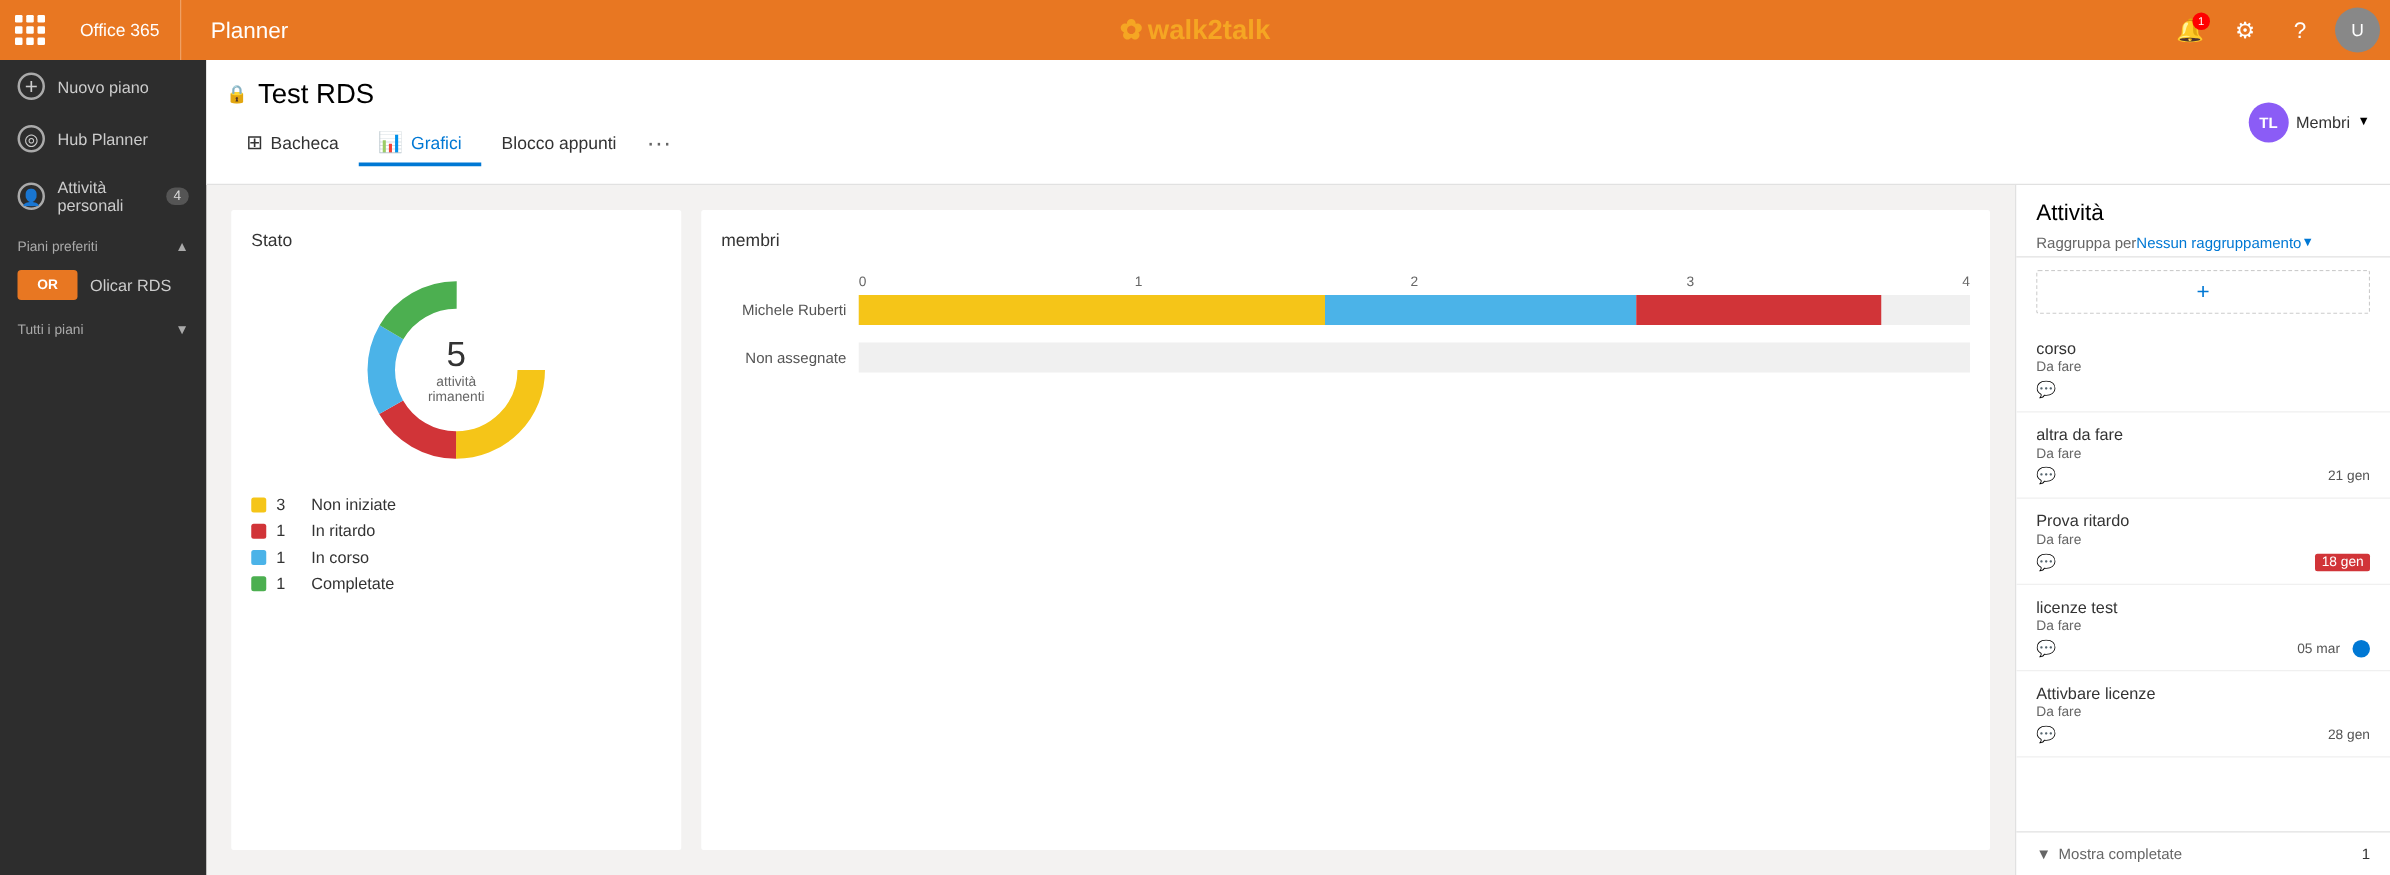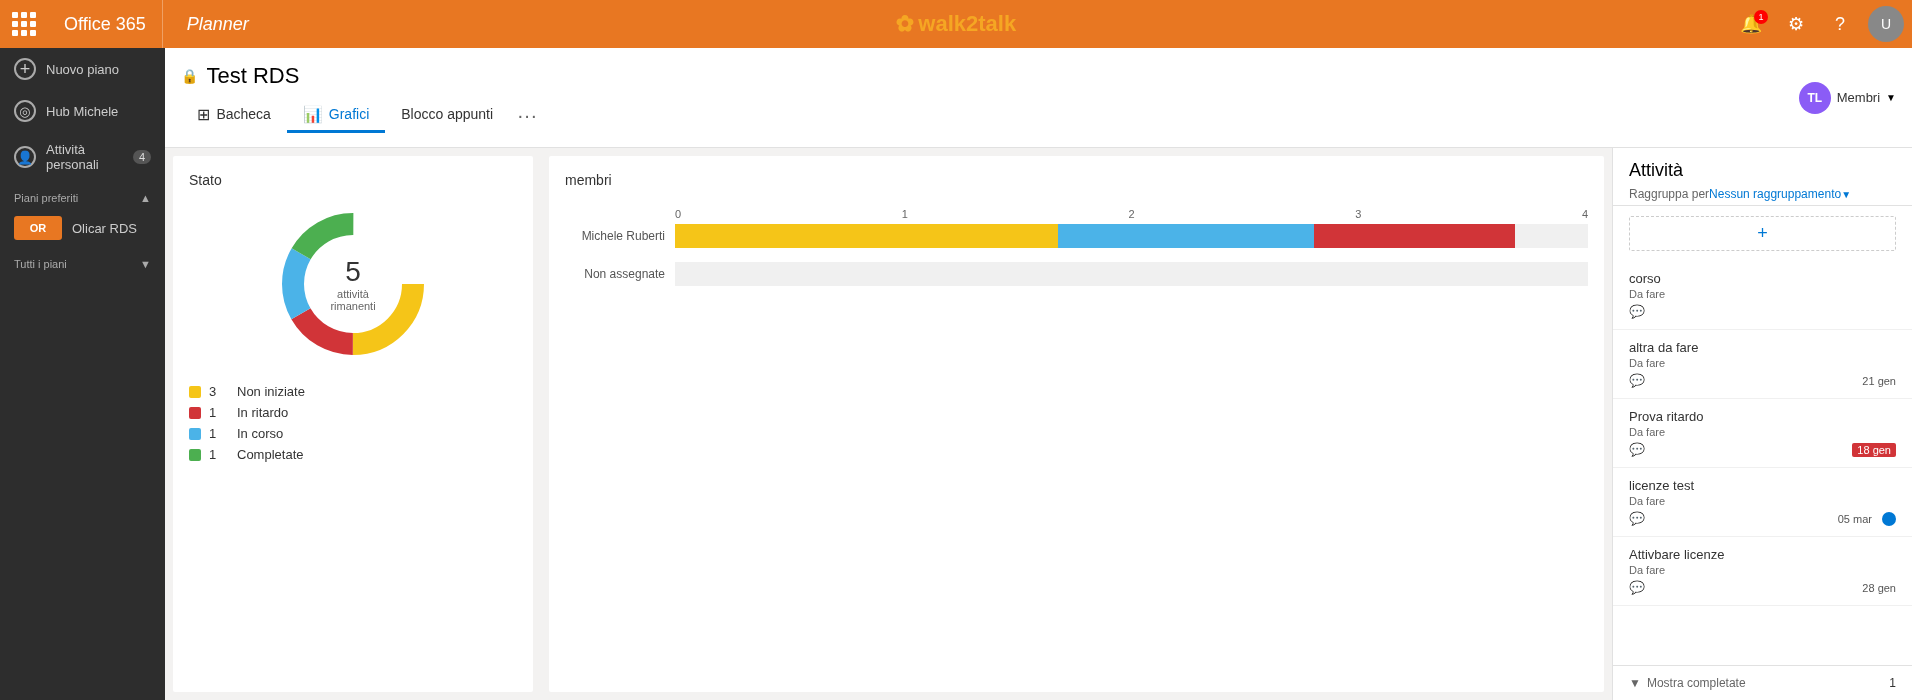--- a/index.html
+++ b/index.html
@@ -10,26 +10,26 @@
       display: flex; align-items: center; height: 48px;
       background: #e87722; color: white; position: relative; z-index: 10;
     }
     .top-bar-waffle {
       width: 48px; height: 48px; display: flex; align-items: center; justify-content: center;
       cursor: pointer; flex-shrink: 0;
     }
     .waffle-grid { display: grid; grid-template-columns: repeat(3,6px); gap: 3px; }
     .waffle-dot { width: 6px; height: 6px; background: white; border-radius: 1px; }
     .top-bar-office365 {
-      font-size: 18px; font-weight: 300; padding: 0 16px; cursor: pointer; white-space: nowrap;
+      font-size: 14px; font-weight: 300; padding: 0 16px; cursor: pointer; white-space: nowrap;
       border-right: 1px solid rgba(255,255,255,0.3); height: 100%; display: flex; align-items: center;
     }
     .top-bar-planner {
       font-size: 18px; font-weight: 300; padding: 0 24px; cursor: pointer; white-space: nowrap;
-      height: 100%; display: flex; align-items: center; font-style: italic;
+      height: 100%; display: flex; align-items: center;
     }
     .top-bar-logo {
       position: absolute; left: 50%; transform: translateX(-50%);
       display: flex; align-items: center; color: white; font-size: 22px; font-weight: bold;
     }
     .top-bar-logo span { color: #f5a623; }
     .top-bar-logo .logo-icon { margin-right: 4px; }
     .top-bar-right {
       margin-left: auto; display: flex; align-items: center; gap: 4px; padding-right: 8px;
     }
@@ -111,21 +111,21 @@
       display: flex; align-items: center; justify-content: center;
       color: white; font-size: 12px; font-weight: bold;
     }
     .members-label { font-size: 13px; color: #333; }
     .more-btn { font-size: 20px; cursor: pointer; color: #666; padding: 4px 8px; }
 
     
     .content-area { flex: 1; display: flex; overflow: hidden; }
 
     
-    .charts-area { flex: 1; padding: 8px; overflow-y: auto; display: flex; gap: 16px; }
+    .charts-area { flex: 1; padding: 20px; overflow-y: auto; display: flex; gap: 16px; }
 
     
     .stato-card {
       background: white; border-radius: 2px; padding: 16px;
       width: 360px; flex-shrink: 0;
     }
     .card-title { font-size: 14px; color: #333; margin-bottom: 16px; }
 
     
     .donut-container { display: flex; justify-content: center; align-items: center; margin-bottom: 20px; }
@@ -227,21 +227,21 @@
 
 <div class="main-layout">
 
   <div class="sidebar">
     <div class="sidebar-item">
       <div class="si-icon plus">+</div>
       <span>Nuovo piano</span>
     </div>
     <div class="sidebar-item">
       <div class="si-icon">◎</div>
-      <span>Hub Michele</span>
+      <span>Hub Planner</span>
     </div>
     <div class="sidebar-item">
       <div class="si-icon">👤</div>
       <span>Attività personali</span>
       <div class="sidebar-badge">4</div>
     </div>
 
     <div class="sidebar-section-header">
       <span>Piani preferiti</span>
       <span>▲</span>

